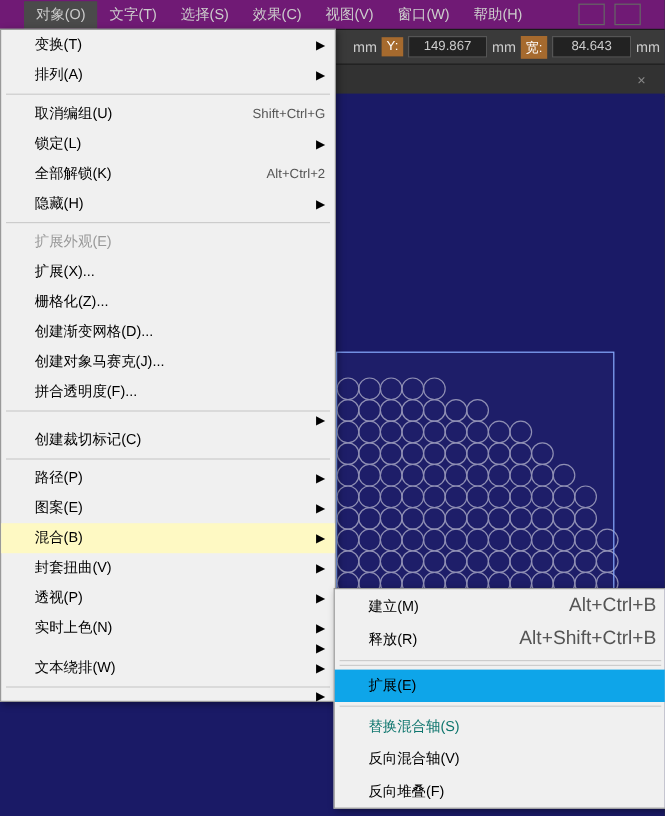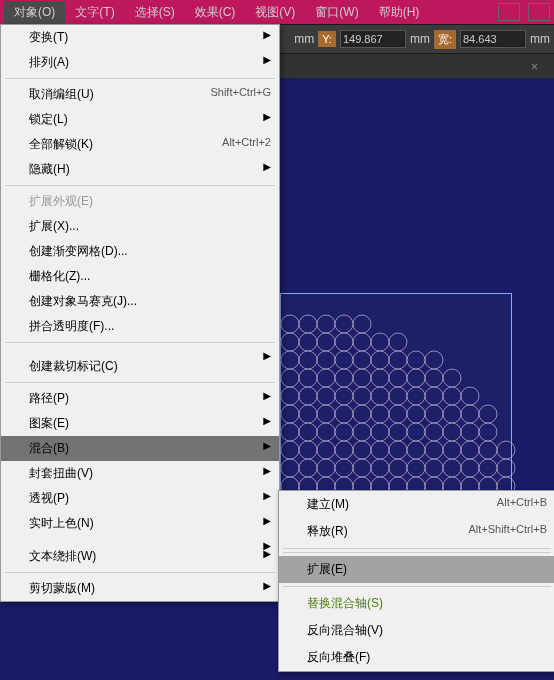--- a/index.html
+++ b/index.html
@@ -1,42 +1,42 @@
 <!DOCTYPE html>
 <html><head>
 <meta charset="utf-8">
 <style>
 body{margin:0;padding:0;width:554px;height:680px;background:#323232;font-family:"Microsoft YaHei",sans-serif;font-size:12px;color:#ccc;overflow:hidden;position:relative}
-.menubar{height:24px;background:#be185d;display:flex;align-items:center;padding:0 4px;border-bottom:1px solid #1a1a1a}
+.menubar{height:24px;background:#701a75;display:flex;align-items:center;padding:0 20px;border-bottom:1px solid #1a1a1a}
 .menubar-item{padding:3px 10px;cursor:pointer;color:#ccc}
 .menubar-item.active{background:#4a4a4a}
 .menubar-icons{margin-left:auto;display:flex;gap:8px;align-items:center}
 .menubar-icons span{display:inline-block;width:20px;height:16px;border:1px solid #666}
 .toolbar{height:28px;background:#3a3a3a;display:flex;align-items:center;padding:0 4px;gap:4px;border-bottom:1px solid #1a1a1a;justify-content:flex-end}
 .toolbar .lbl{background:#a66a2e;color:#fff;padding:2px 4px;font-size:11px}
-.toolbar input{width:60px;background:#222;border:1px solid #555;color:#ccc;font-size:11px;padding:2px;text-align:left}
+.toolbar input{width:60px;background:#222;border:1px solid #555;color:#ccc;font-size:11px;padding:2px;text-align:center}
 .tabbar{height:26px;background:#323232;display:flex;align-items:center;justify-content:flex-end;padding:0 8px;border-bottom:1px solid #1a1a1a}
 .tab{display:flex;align-items:center;gap:6px;padding:4px 8px;color:#ccc;font-size:12px}
 .tab .x{color:#888;cursor:pointer}
 .canvas{position:absolute;top:78px;left:0;right:0;bottom:0;background:#1a1a66}
 .artboard{position:absolute;top:215px;left:280px;width:230px;height:250px;border:1px solid #8af;background:rgba(255,255,255,0.02)}
 .dropdown{position:absolute;top:24px;left:0;width:278px;background:#f0f0f0;border:1px solid #999;box-shadow:2px 2px 6px rgba(0,0,0,0.4);color:#000;font-size:12px;z-index:10}
-.dropdown .item{display:flex;align-items:flex-start;padding:4px 8px 4px 28px;position:relative}
-.dropdown .item.hl{background:#737373}
+.dropdown .item{display:flex;align-items:center;padding:4px 8px 4px 28px;position:relative}
+.dropdown .item.hl{background:#fef9c3}
 .dropdown .item.dis{color:#999}
 .dropdown .item .lbl{flex:1}
 .dropdown .item .sc{color:#555;font-size:11px}
 .dropdown .item .arrow{position:absolute;right:8px;font-size:10px}
 .dropdown .sep{height:1px;background:#ccc;margin:3px 4px}
 .submenu{position:absolute;top:490px;left:278px;width:276px;background:#f0f0f0;border:1px solid #999;box-shadow:2px 2px 6px rgba(0,0,0,0.4);color:#000;font-size:12px;z-index:11}
-.submenu .item{display:flex;align-items:flex-start;padding:5px 8px 5px 28px}
-.submenu .item.hl{background:#a3a3a3}
-.submenu .item.dis{color:#4d7c0f}
+.submenu .item{display:flex;align-items:center;padding:5px 8px 5px 28px}
+.submenu .item.hl{background:#0ea5e9}
+.submenu .item.dis{color:#0f766e}
 .submenu .item .lbl{flex:1}
-.submenu .item .sc{color:#555;font-size:11px}
+.submenu .item .sc{color:#555;font-size:16px}
 .submenu .sep{height:1px;background:#ccc;margin:3px 4px}
 .circles{position:absolute;top:200px;left:280px;width:260px;height:280px;opacity:0.5}
 .circles circle{fill:none;stroke:#fff;stroke-width:1}
 </style>
 </head>
 <body>
 
 <div class="menubar">
   <div class="menubar-item active">对象(O)</div>
   <div class="menubar-item">文字(T)</div>
@@ -235,24 +235,24 @@
       <span class="arrow">▶</span>
     </div>
     <div class="sep"></div>
     <div class="item dis">
       <span class="lbl">扩展外观(E)</span>
     </div>
     <div class="item">
       <span class="lbl">扩展(X)...</span>
     </div>
     <div class="item">
+      <span class="lbl">栅格化(Z)...</span>
+    </div>
+    <div class="item">
       <span class="lbl">创建渐变网格(D)...</span>
-    </div>
-    <div class="item">
-      <span class="lbl">栅格化(Z)...</span>
     </div>
     <div class="item">
       <span class="lbl">创建对象马赛克(J)...</span>
     </div>
     <div class="item">
       <span class="lbl">拼合透明度(F)...</span>
     </div>
     <div class="sep"></div>
     <div class="item">
       <span class="arrow">▶</span>
@@ -287,21 +287,20 @@
     </div>
     <div class="item">
       <span class="arrow">▶</span>
     </div>
     <div class="item">
       <span class="lbl">文本绕排(W)</span>
       <span class="arrow">▶</span>
     </div>
     <div class="sep"></div>
     <div class="item">
-      <span class="lbl">剪切蒙版(M)</span>
       <span class="arrow">▶</span>
     </div>
   </div>
 <div class="submenu" id="sub-menu">
     <div class="item">
       <span class="lbl">建立(M)</span>
       <span class="sc">Alt+Ctrl+B</span>
     </div>
     <div class="item">
       <span class="lbl">释放(R)</span>

